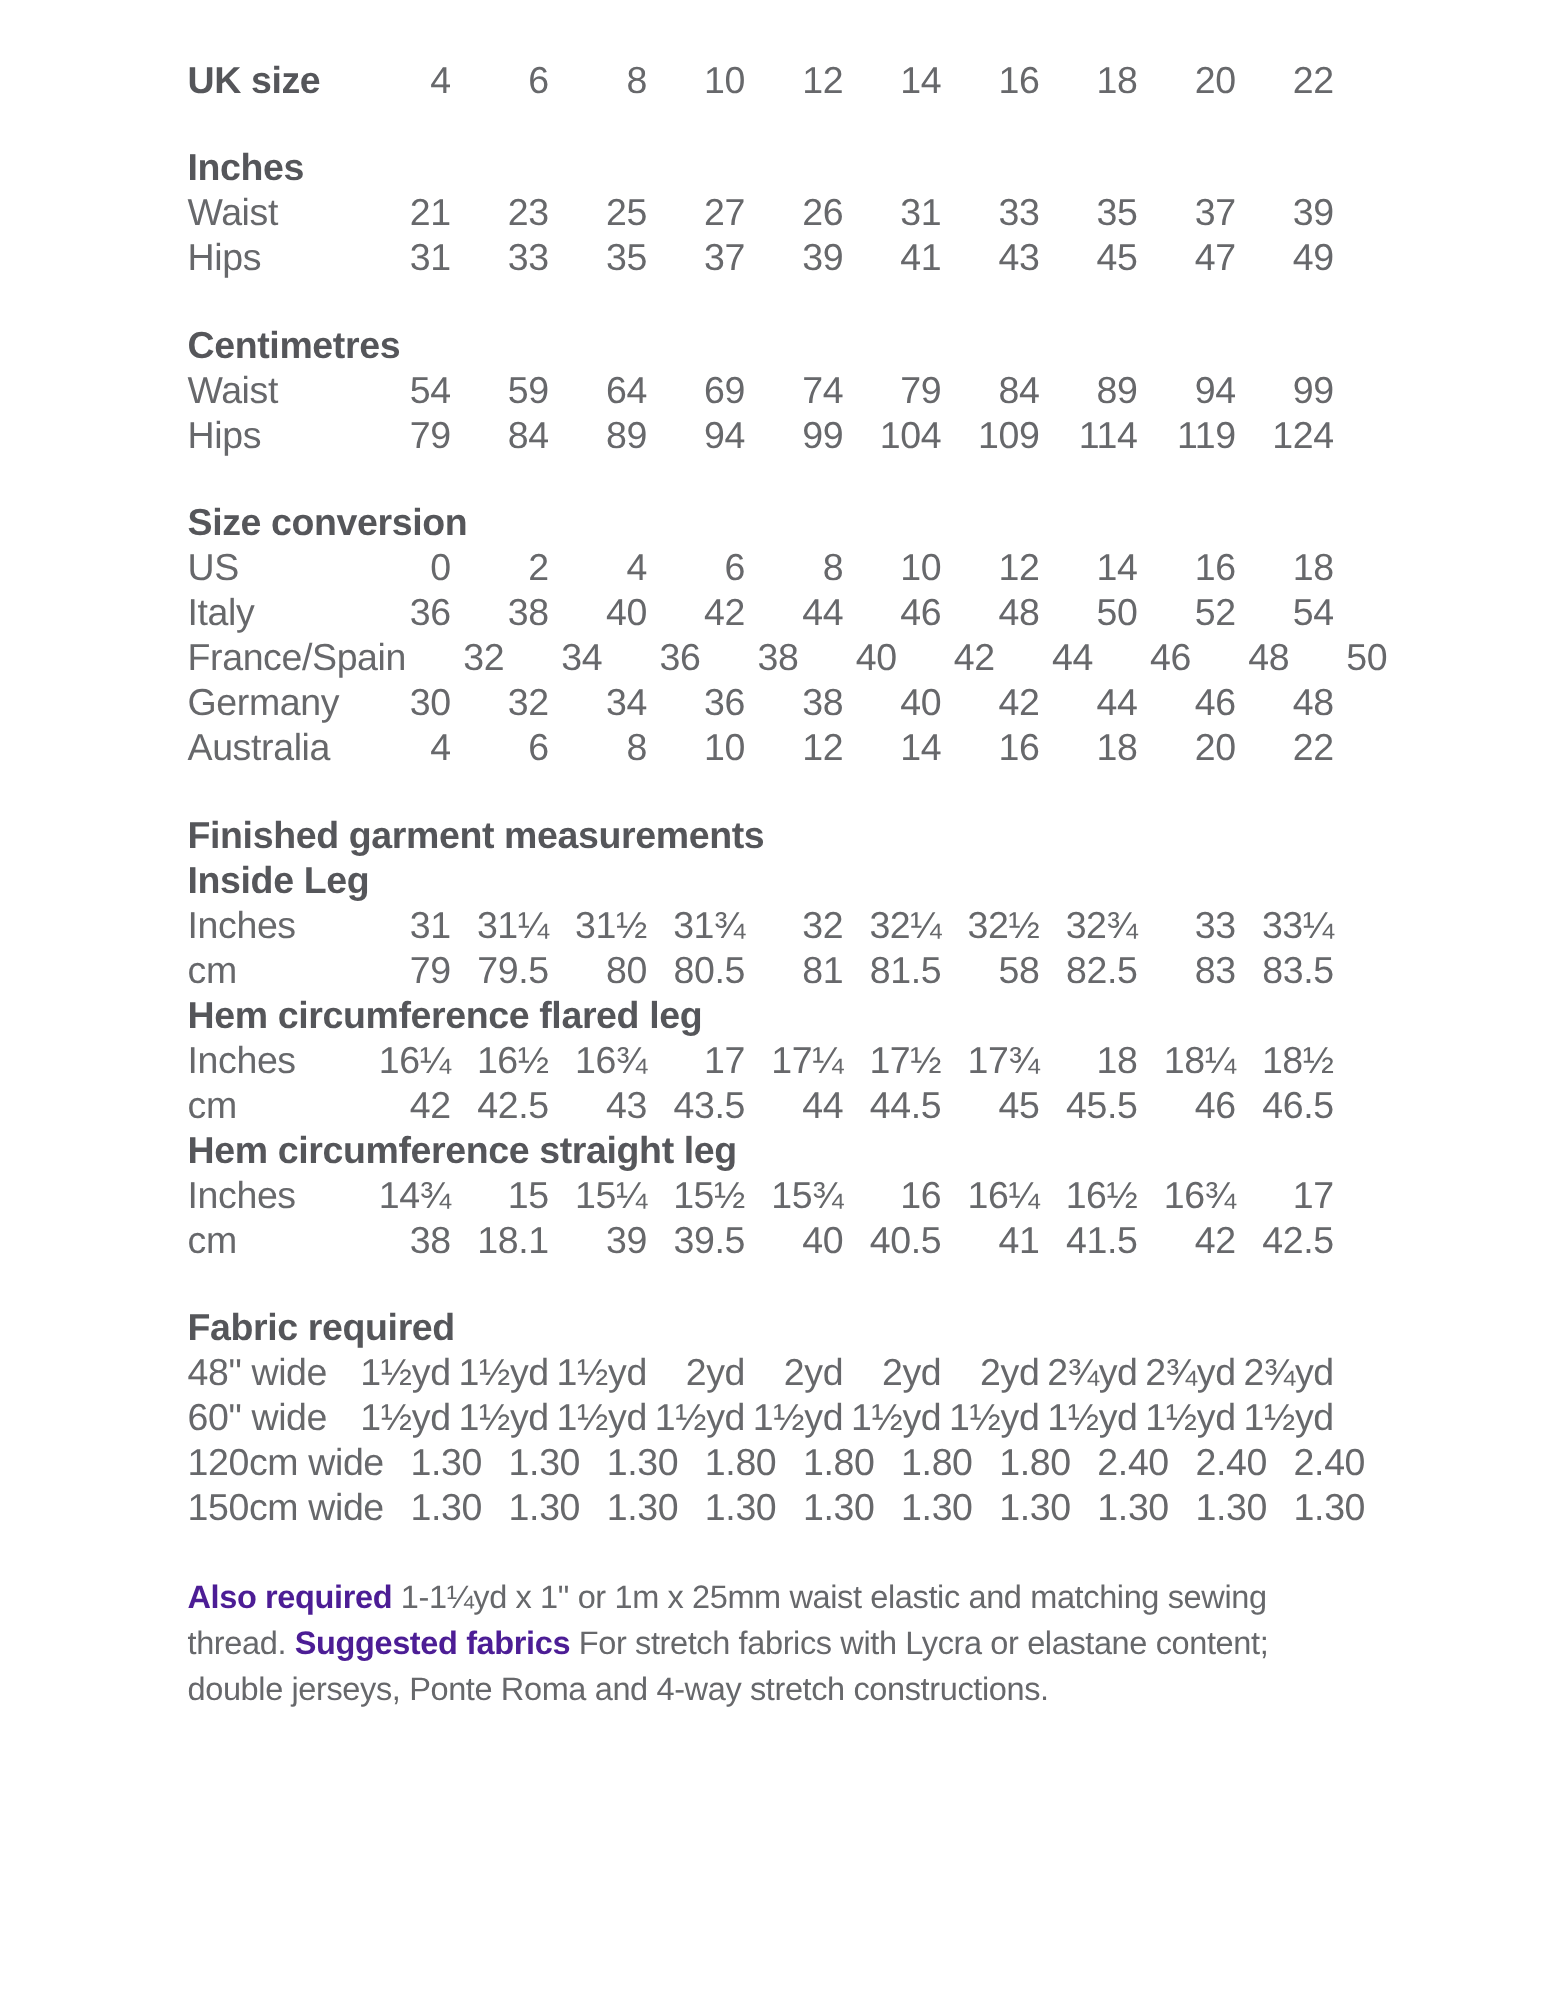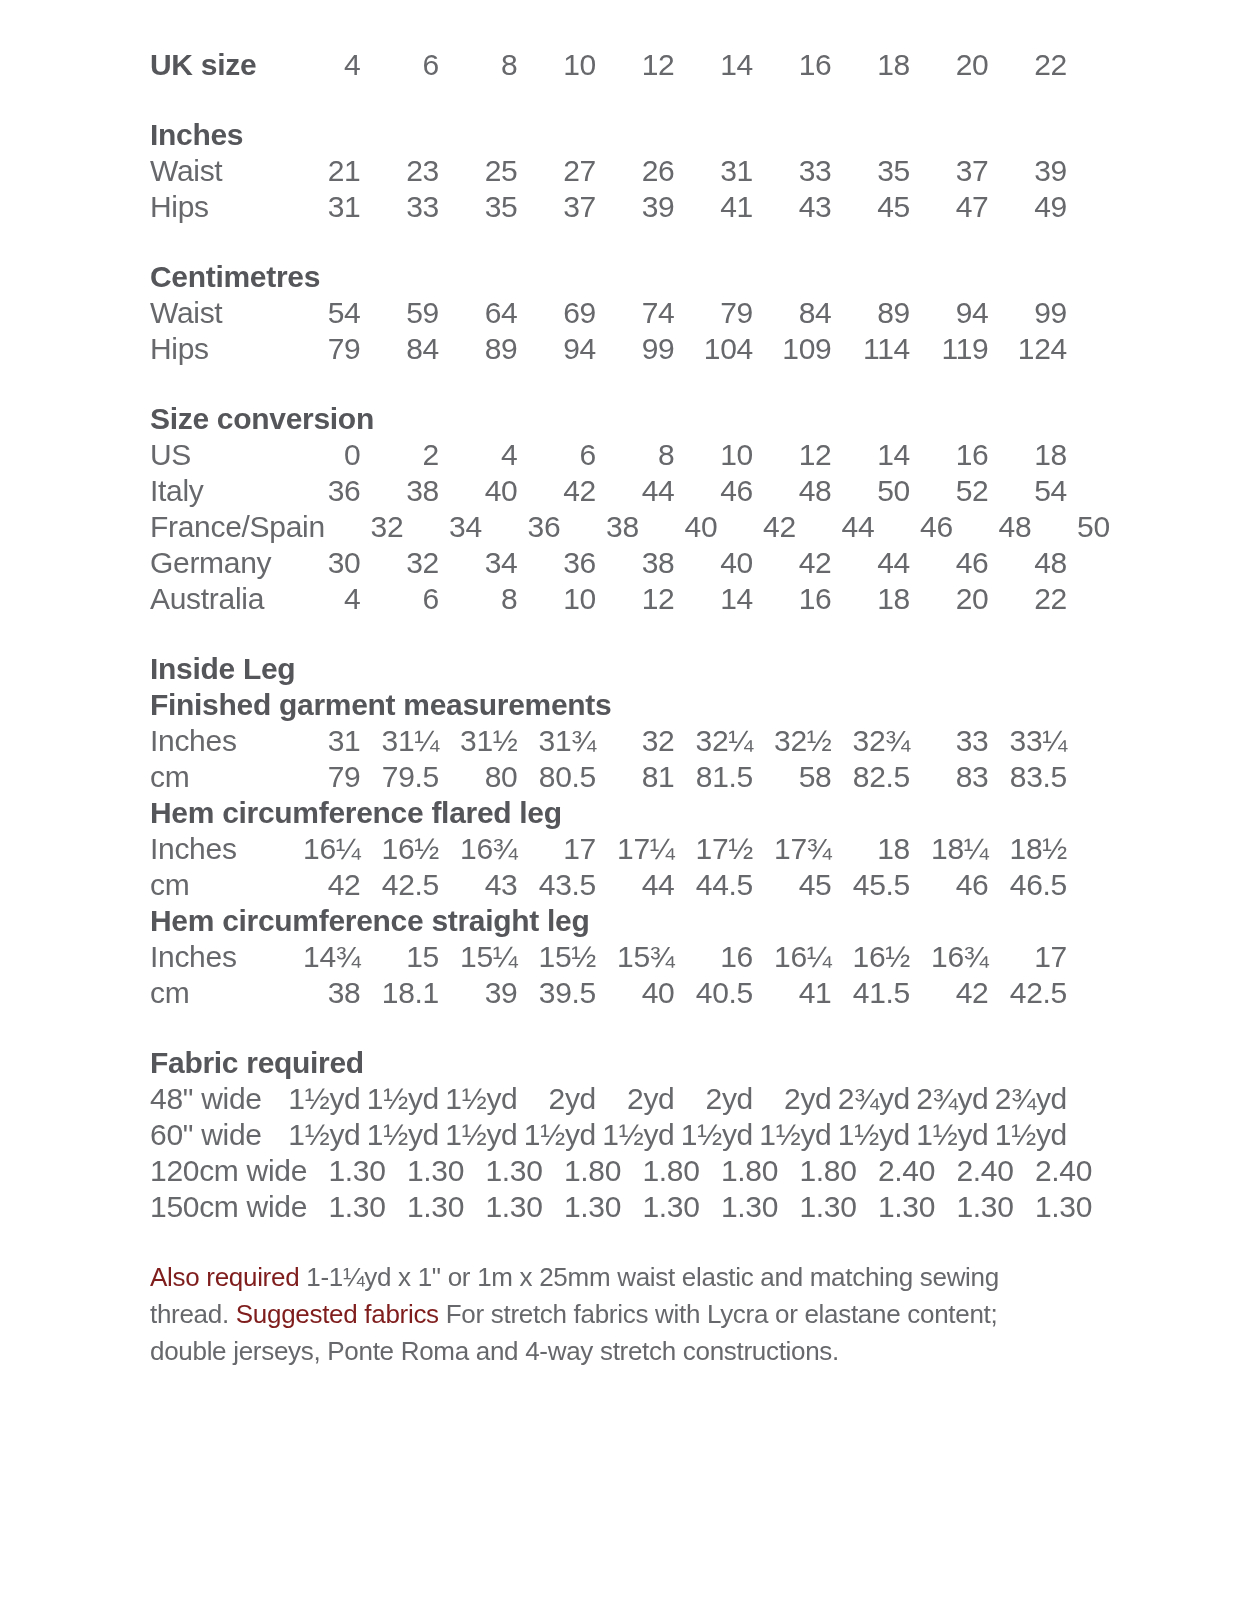--- a/index.html
+++ b/index.html
@@ -42,21 +42,21 @@
   .line.bold-label .label { font-weight: 700; color: #55565a; }
   .spacer { height: 34px; }
   .footnote {
     margin-top: 34px;
     font-size: 26px;
     line-height: 37px;
     letter-spacing: -0.3px;
     color: #67686b;
     width: 917px;
   }
-  .footnote .bold { font-weight: 400; color: #7f1d1d; }
+  .footnote .bold { font-weight: 700; color: #4c1d95; }
 </style>
 </head>
 <body>
 
 <div class="page">
   <div class="content">
     <div>
         <div class="line  bold-label">
           <span class="label">UK size</span>
           <span class="cell">4</span>
@@ -194,24 +194,24 @@
           <span class="cell">10</span>
           <span class="cell">12</span>
           <span class="cell">14</span>
           <span class="cell">16</span>
           <span class="cell">18</span>
           <span class="cell">20</span>
           <span class="cell">22</span>
         </div>
         <div class="spacer"></div>
         <div class="line heading">
+          <span class="label">Finished garment measurements</span>
+        </div>
+        <div class="line heading">
           <span class="label">Inside Leg</span>
-        </div>
-        <div class="line heading">
-          <span class="label">Finished garment measurements</span>
         </div>
         <div class="line ">
           <span class="label">Inches</span>
           <span class="cell">31</span>
           <span class="cell">31¼</span>
           <span class="cell">31½</span>
           <span class="cell">31¾</span>
           <span class="cell">32</span>
           <span class="cell">32¼</span>
           <span class="cell">32½</span>

